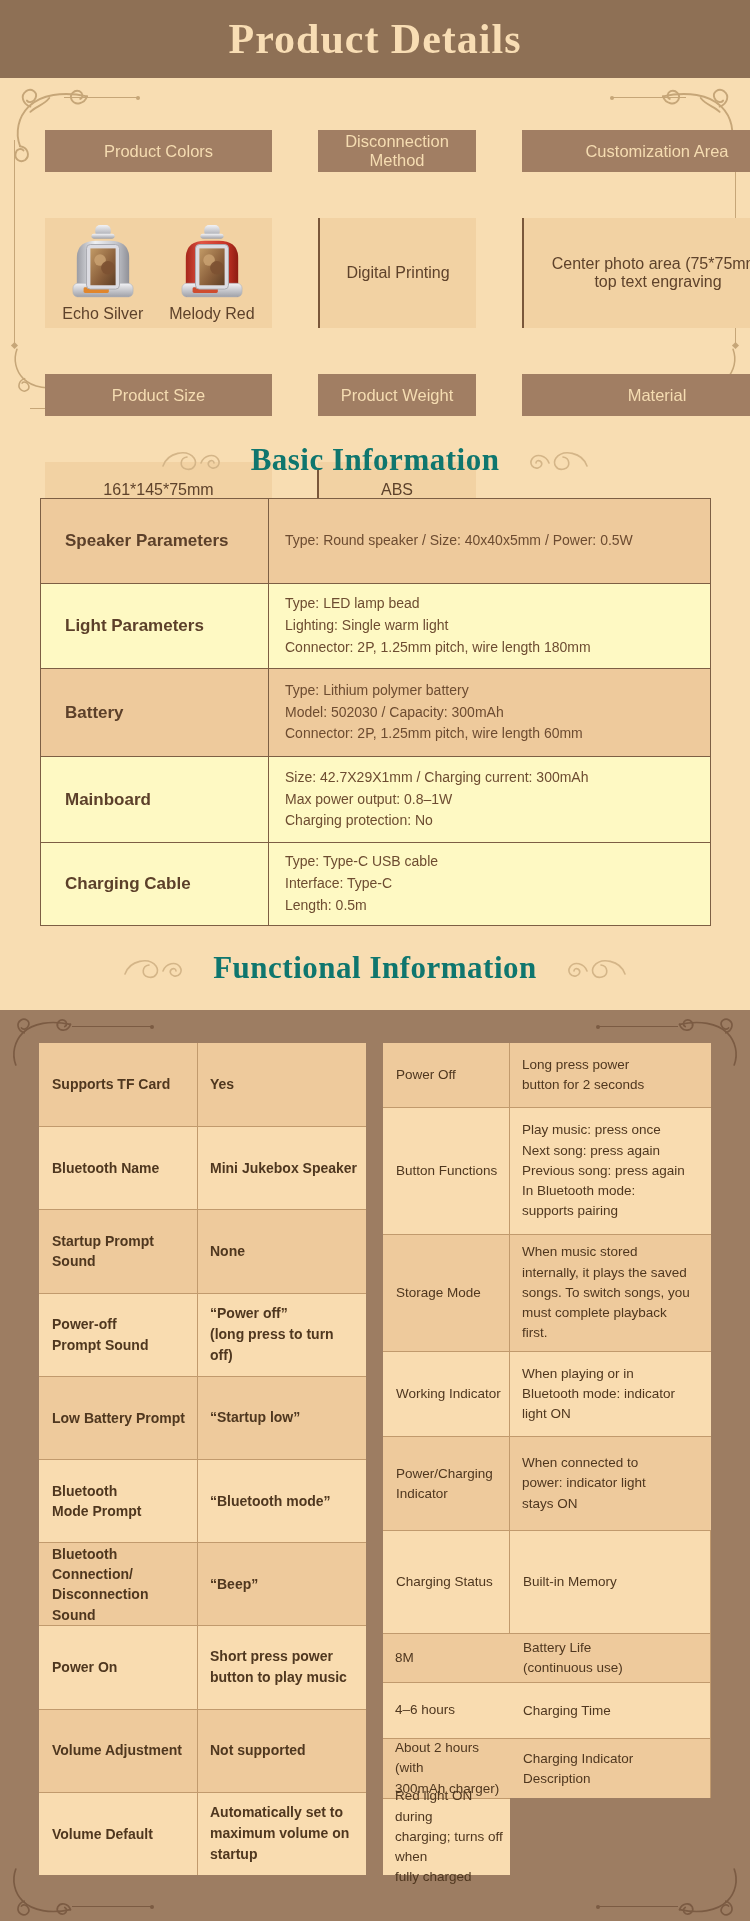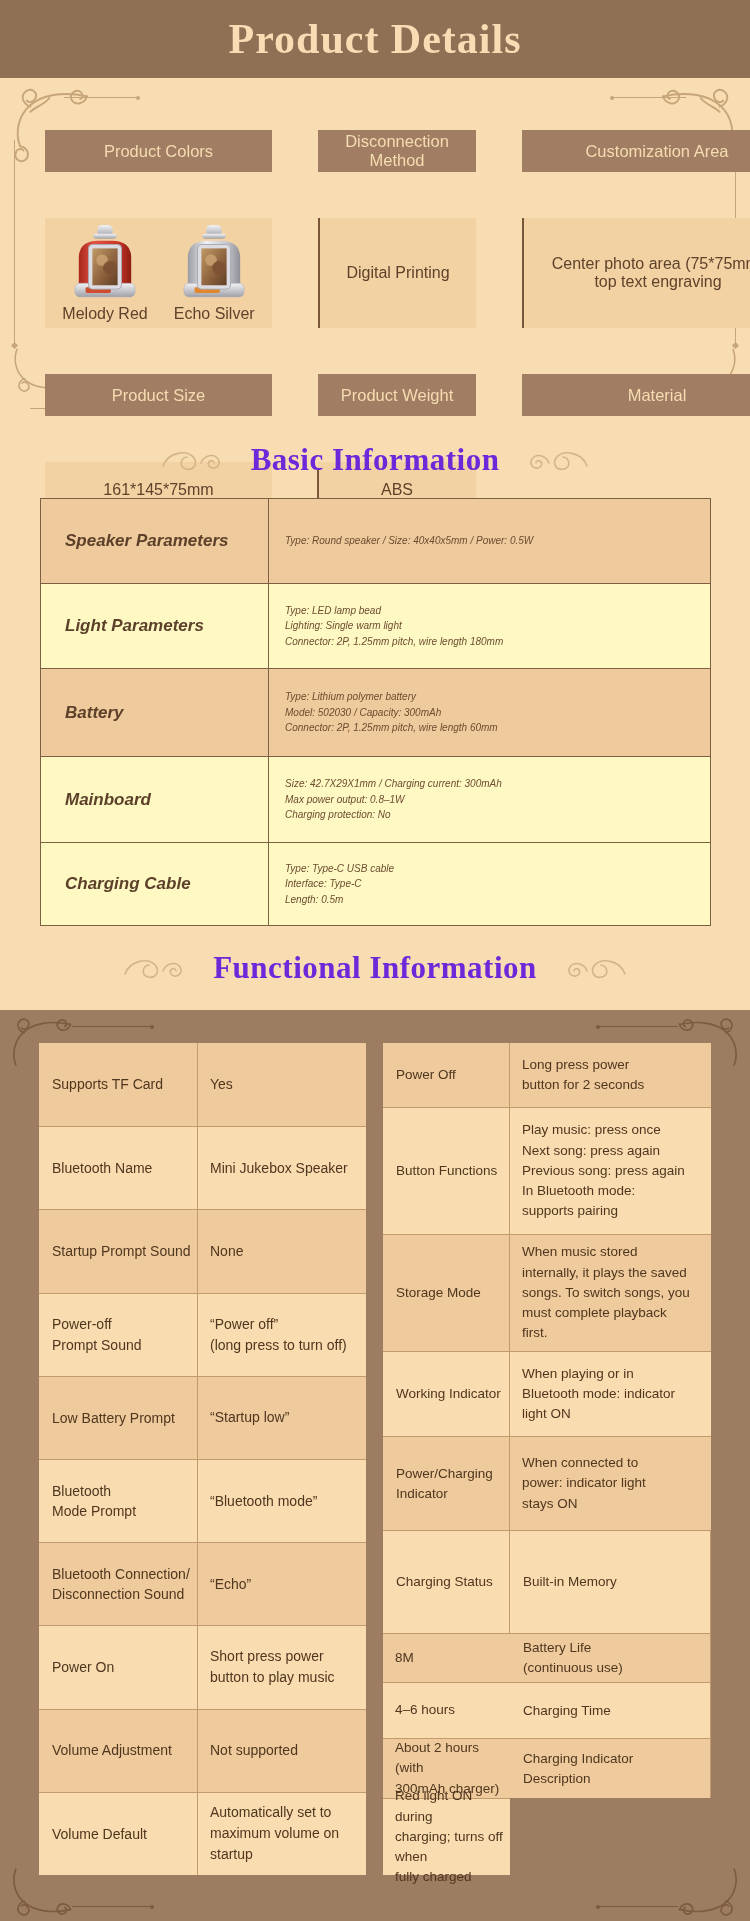--- a/index.html
+++ b/index.html
@@ -43,54 +43,54 @@
   .vdiv-part::before{content:"";position:absolute;left:-1px;top:8px;bottom:8px;width:2px;
                      background:#7a573a;}
   .color-opts{display:flex;gap:26px;align-items:flex-end;justify-content:center;}
   .color-opt{display:flex;flex-direction:column;align-items:center;gap:6px;}
   .color-opt .lbl{font-size:16px;color:#5e422b;}
 
   
   .section-title{position:absolute;left:0;width:750px;display:flex;align-items:center;
                  justify-content:center;gap:24px;}
   .section-title h2{margin:0;font-family:"Liberation Serif","DejaVu Serif",serif;font-weight:700;
-                    font-size:31px;color:#6d28d9;letter-spacing:.5px;}
+                    font-size:31px;color:#0f766e;letter-spacing:.5px;}
   .swirl{width:66px;height:28px;color:#d4b588;}
   .swirl.flip{transform:scaleX(-1);}
 
   
   .basic-table{position:absolute;left:40px;top:498px;width:671px;
                display:grid;grid-template-columns:228px 1fr;
                grid-template-rows:84px 85px 88px 86px 83px;
-               border:1px solid #7d5f44;box-sizing:border-box;font-style:italic;}
+               border:1px solid #7d5f44;box-sizing:border-box;}
   .basic-table > div{display:flex;align-items:center;box-sizing:border-box;
                      border-top:1px solid #7d5f44;}
   .basic-table > div:nth-child(-n+2){border-top:none;}
   .bl{padding-left:24px;font-size:17px;font-weight:bold;color:#5c402a;
       border-right:1px solid #7d5f44;}
-  .bv{padding-left:16px;font-size:10px;line-height:1.55;color:#6d4c31;}
+  .bv{padding-left:16px;font-size:14px;line-height:1.55;color:#6d4c31;}
   .shade-dark{background:#eeca9c;}
   .shade-light{background:#fef9c3;}
 
   
   .brown-section{position:absolute;left:0;top:1010px;width:750px;height:911px;background:#9d7d62;}
   .ftable{position:absolute;display:grid;box-sizing:border-box;}
   .ftable-left{left:39px;top:33px;width:327px;grid-template-columns:159px 1fr;
                grid-template-rows:repeat(10,83.2px);}
   .ftable-right{left:383px;top:33px;width:328px;grid-template-columns:127px 1fr;
                 grid-template-rows:64px 127px 117px 85px 94px 103px 49px 56px 60px 77px;}
   .ftable > div{display:flex;align-items:center;box-sizing:border-box;
                 border-top:1px solid #c19a6d;}
   .ftable > div:nth-child(-n+2){border-top:none;}
   .ftable > div:nth-child(4n+1),.ftable > div:nth-child(4n+2){background:#eeca9c;}
   .ftable > div:nth-child(4n+3),.ftable > div:nth-child(4n+4){background:#f9dcb0;}
   .fl{padding-left:13px;padding-right:4px;font-size:13.5px;color:#4f371f;
       border-right:1px solid #c19a6d;line-height:1.45;}
   .fv{padding-left:12px;padding-right:6px;font-size:13.5px;color:#4f371f;line-height:1.5;}
-  .ftable-left .fl,.ftable-left .fv{font-size:14px;}
+  .ftable-left .fl,.ftable-left .fv{font-size:14px;font-weight:bold;}
 </style>
 </head>
 <body>
 
 <div class="page">
 
   <div class="band-top">
     <h1>Product Details</h1>
   </div>
 
@@ -135,20 +135,34 @@
 
   <div class="top-table">
     <div class="th">Product Colors</div>
     <div class="th">Disconnection Method</div>
     <div class="th">Customization Area</div>
 
     <div class="tb">
       <div class="color-opts">
         <div class="color-opt">
           <svg width="64" height="76" viewBox="0 0 66 78">
+            <rect x="25" y="2" width="16" height="12" rx="5" fill="url(#gSilver)"></rect>
+            <rect x="21" y="11" width="24" height="5" rx="2.5" fill="url(#gSilver)"></rect>
+            <path d="M6,76 L6,36 Q6,18 26,18 L40,18 Q60,18 60,36 L60,76 Z" fill="url(#gSilverBody)"></path>
+            <rect x="2" y="62" width="62" height="14" rx="5" fill="url(#gSilver)" stroke="#b0b1b7" stroke-width="0.6"></rect>
+            <rect x="13" y="66" width="26" height="6" rx="1.5" fill="#e0862c"></rect>
+            <rect x="16" y="22" width="34" height="46" rx="4" fill="#dcdce2" stroke="#a9aab1" stroke-width="1"></rect>
+            <rect x="20" y="26" width="26" height="38" fill="url(#gPhoto)"></rect>
+            <circle cx="30" cy="38" r="6" fill="#caa272" opacity="0.85"></circle>
+            <circle cx="38" cy="46" r="7" fill="#7c5132" opacity="0.9"></circle>
+          </svg>
+          <span class="lbl">Echo Silver</span>
+        </div>
+        <div class="color-opt">
+          <svg width="64" height="76" viewBox="0 0 66 78">
             <defs>
               <linearGradient id="gSilver" x1="0" y1="0" x2="0" y2="1">
                 <stop offset="0" stop-color="#f2f2f5"></stop>
                   <stop offset="1" stop-color="#9fa1a8"></stop>
               </linearGradient>
               <linearGradient id="gSilverBody" x1="0" y1="0" x2="1" y2="0">
                 <stop offset="0" stop-color="#9b9ca3"></stop>
                   <stop offset="0.35" stop-color="#eef0f3"></stop>
                 <stop offset="0.75" stop-color="#c4c6cc"></stop>
                   <stop offset="1" stop-color="#8f9097"></stop>
@@ -170,34 +184,20 @@
             <path d="M6,76 L6,36 Q6,18 26,18 L40,18 Q60,18 60,36 L60,76 Z" fill="url(#gRed)"></path>
             <rect x="2" y="62" width="62" height="14" rx="5" fill="url(#gSilver)" stroke="#b0b1b7" stroke-width="0.6"></rect>
             <rect x="13" y="66" width="26" height="6" rx="1.5" fill="#cf4c2e"></rect>
             <rect x="16" y="22" width="34" height="46" rx="4" fill="#dcdce2" stroke="#a9aab1" stroke-width="1"></rect>
             <rect x="20" y="26" width="26" height="38" fill="url(#gPhoto)"></rect>
             <circle cx="30" cy="38" r="6" fill="#caa272" opacity="0.85"></circle>
             <circle cx="38" cy="46" r="7" fill="#7c5132" opacity="0.9"></circle>
           </svg>
           <span class="lbl">Melody Red</span>
         </div>
-        <div class="color-opt">
-          <svg width="64" height="76" viewBox="0 0 66 78">
-            <rect x="25" y="2" width="16" height="12" rx="5" fill="url(#gSilver)"></rect>
-            <rect x="21" y="11" width="24" height="5" rx="2.5" fill="url(#gSilver)"></rect>
-            <path d="M6,76 L6,36 Q6,18 26,18 L40,18 Q60,18 60,36 L60,76 Z" fill="url(#gSilverBody)"></path>
-            <rect x="2" y="62" width="62" height="14" rx="5" fill="url(#gSilver)" stroke="#b0b1b7" stroke-width="0.6"></rect>
-            <rect x="13" y="66" width="26" height="6" rx="1.5" fill="#e0862c"></rect>
-            <rect x="16" y="22" width="34" height="46" rx="4" fill="#dcdce2" stroke="#a9aab1" stroke-width="1"></rect>
-            <rect x="20" y="26" width="26" height="38" fill="url(#gPhoto)"></rect>
-            <circle cx="30" cy="38" r="6" fill="#caa272" opacity="0.85"></circle>
-            <circle cx="38" cy="46" r="7" fill="#7c5132" opacity="0.9"></circle>
-          </svg>
-          <span class="lbl">Echo Silver</span>
-        </div>
       </div>
     </div>
     <div class="tb vdiv-full">Digital Printing</div>
     <div class="tb vdiv-full pre">Center photo area (75*75mm)
 top text engraving</div>
 
     <div class="th">Product Size</div>
     <div class="th">Product Weight</div>
     <div class="th">Material</div>
 
@@ -288,21 +288,21 @@
 Prompt Sound</div>
       <div class="fv pre">“Power off”
 (long press to turn off)</div>
       <div class="fl pre">Low Battery Prompt</div>
       <div class="fv pre">“Startup low”</div>
       <div class="fl pre">Bluetooth
 Mode Prompt</div>
       <div class="fv pre">“Bluetooth mode”</div>
       <div class="fl pre">Bluetooth Connection/
 Disconnection Sound</div>
-      <div class="fv pre">“Echo”</div>
+      <div class="fv pre">“Beep”</div>
       <div class="fl pre">Power On</div>
       <div class="fv pre">Short press power
 button to play music</div>
       <div class="fl pre">Volume Adjustment</div>
       <div class="fv pre">Not supported</div>
       <div class="fl pre">Volume Default</div>
       <div class="fv pre">Automatically set to
 maximum volume on
 startup</div>
     </div>

